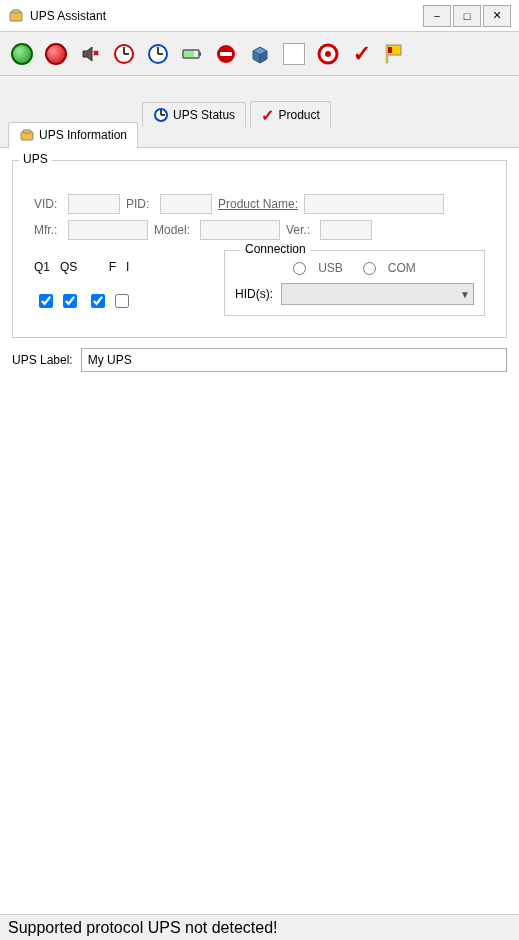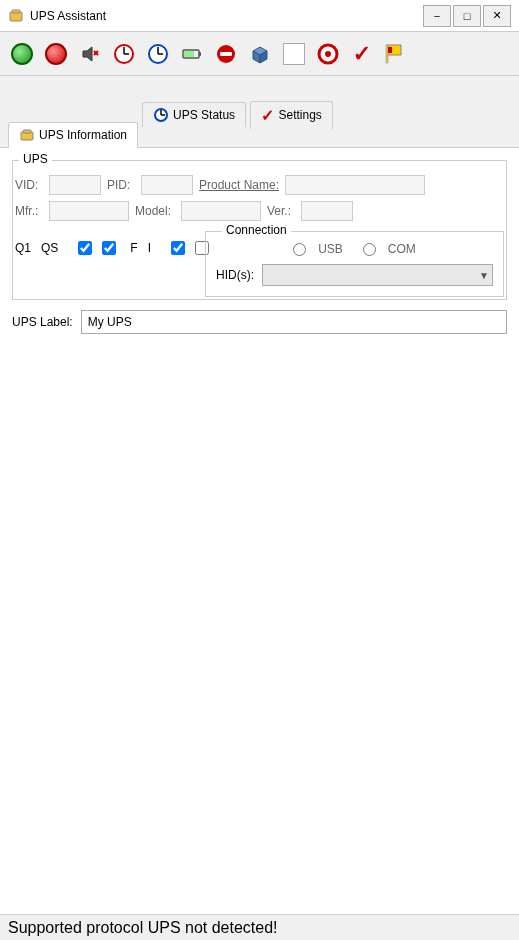--- a/index.html
+++ b/index.html
@@ -164,21 +164,21 @@
     .form-input.small { width: 52px; }
     .form-input.medium { width: 80px; }
     .form-input.large { width: 140px; }
     .form-input[readonly], .form-input:disabled {
       background: #f5f5f5;
     }
 
     
     .ups-section {
       border: 1px solid #ccc;
-      padding: 2px;
+      padding: 21px;
       margin-bottom: 10px;
       position: relative;
     }
     .ups-title {
       position: absolute;
       top: -9px;
       left: 6px;
       background: #fff;
       padding: 0 4px;
       font-size: 12px;
@@ -186,21 +186,21 @@
 
     
     .checkbox-grid {
       display: flex;
       gap: 14px;
       margin-top: 6px;
       padding-top: 4px;
     }
     .checkbox-pair {
       display: flex;
-      flex-direction: row;
+      flex-direction: column;
       align-items: flex-end;
       gap: 20px;
     }
     .checkbox-pair-labels {
       display: flex;
       gap: 10px;
       font-size: 12px;
       color: #000;
     }
     .checkbox-pair-inputs {
@@ -417,21 +417,21 @@
     <div class="tab">
       <svg width="16" height="16">
         <circle cx="8" cy="8" r="6" fill="white" stroke="#0044cc" stroke-width="2"></circle>
         <line x1="8" y1="3" x2="8" y2="8" stroke="#000" stroke-width="1.5"></line>
         <line x1="8" y1="8" x2="12" y2="8" stroke="#000" stroke-width="1.5"></line>
       </svg>
       <span>UPS Status</span>
     </div>
     <div class="tab">
       <span style="color:#cc0000;font-size:16px;font-weight:bold;">✓</span>
-      <span>Settings</span>
+      <span>Product</span>
     </div>
   </div>
 
   <div class="tab-content">
 
     <div class="ups-section">
       <span class="ups-title">UPS</span>
 
       <div class="form-row" style="margin-top:12px;">
         <span class="form-label">VID:</span>

